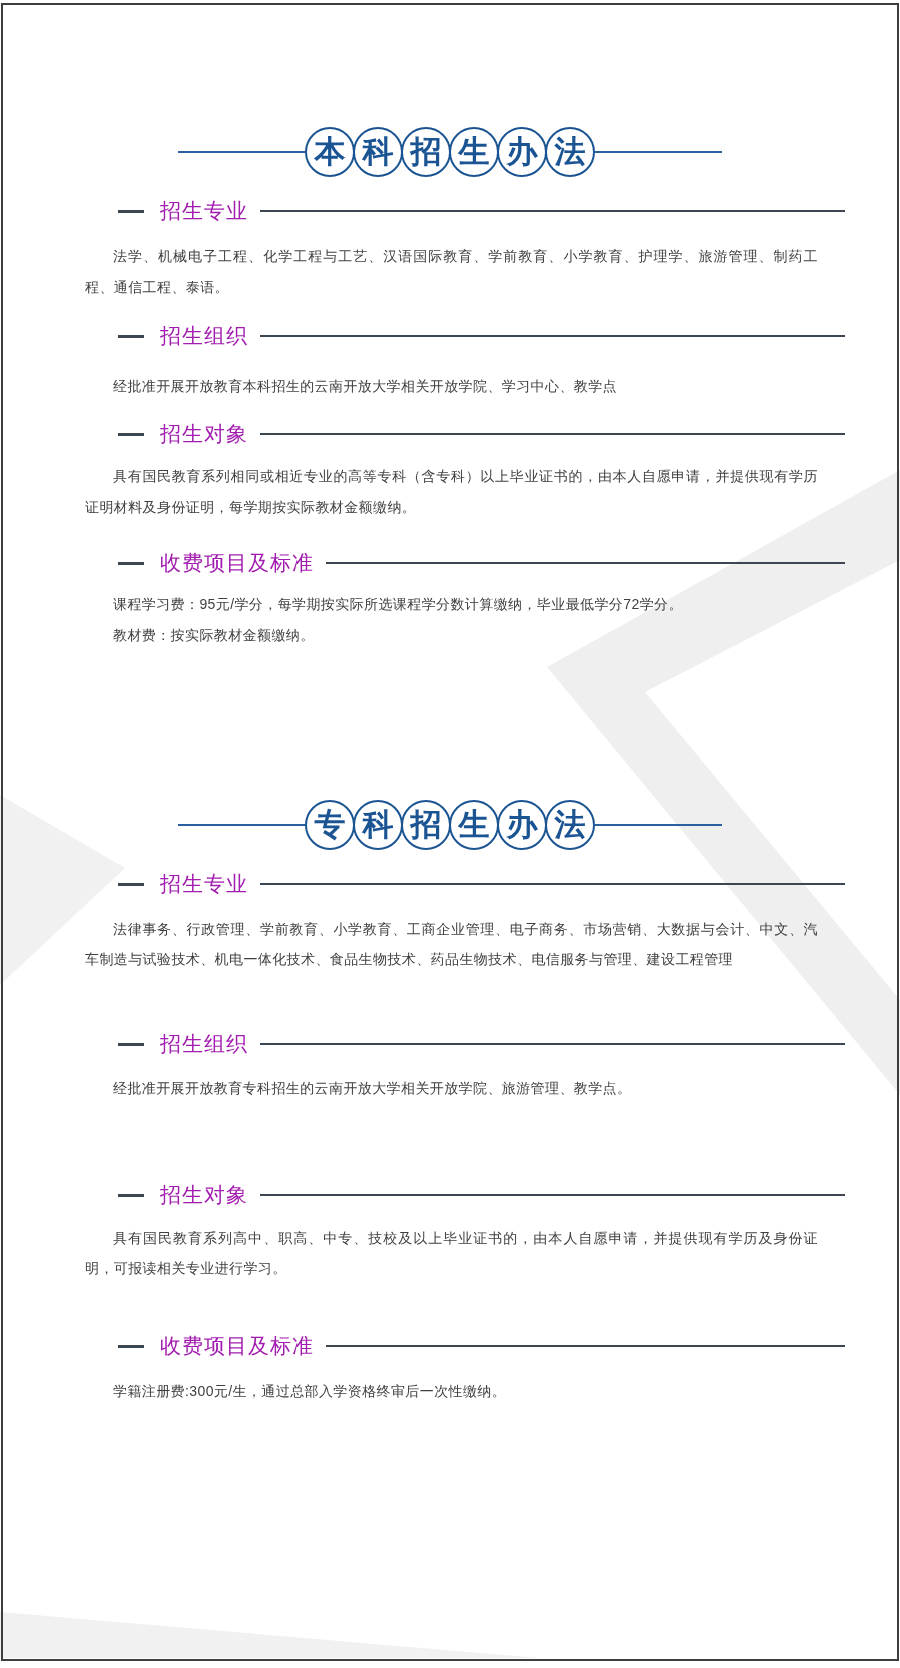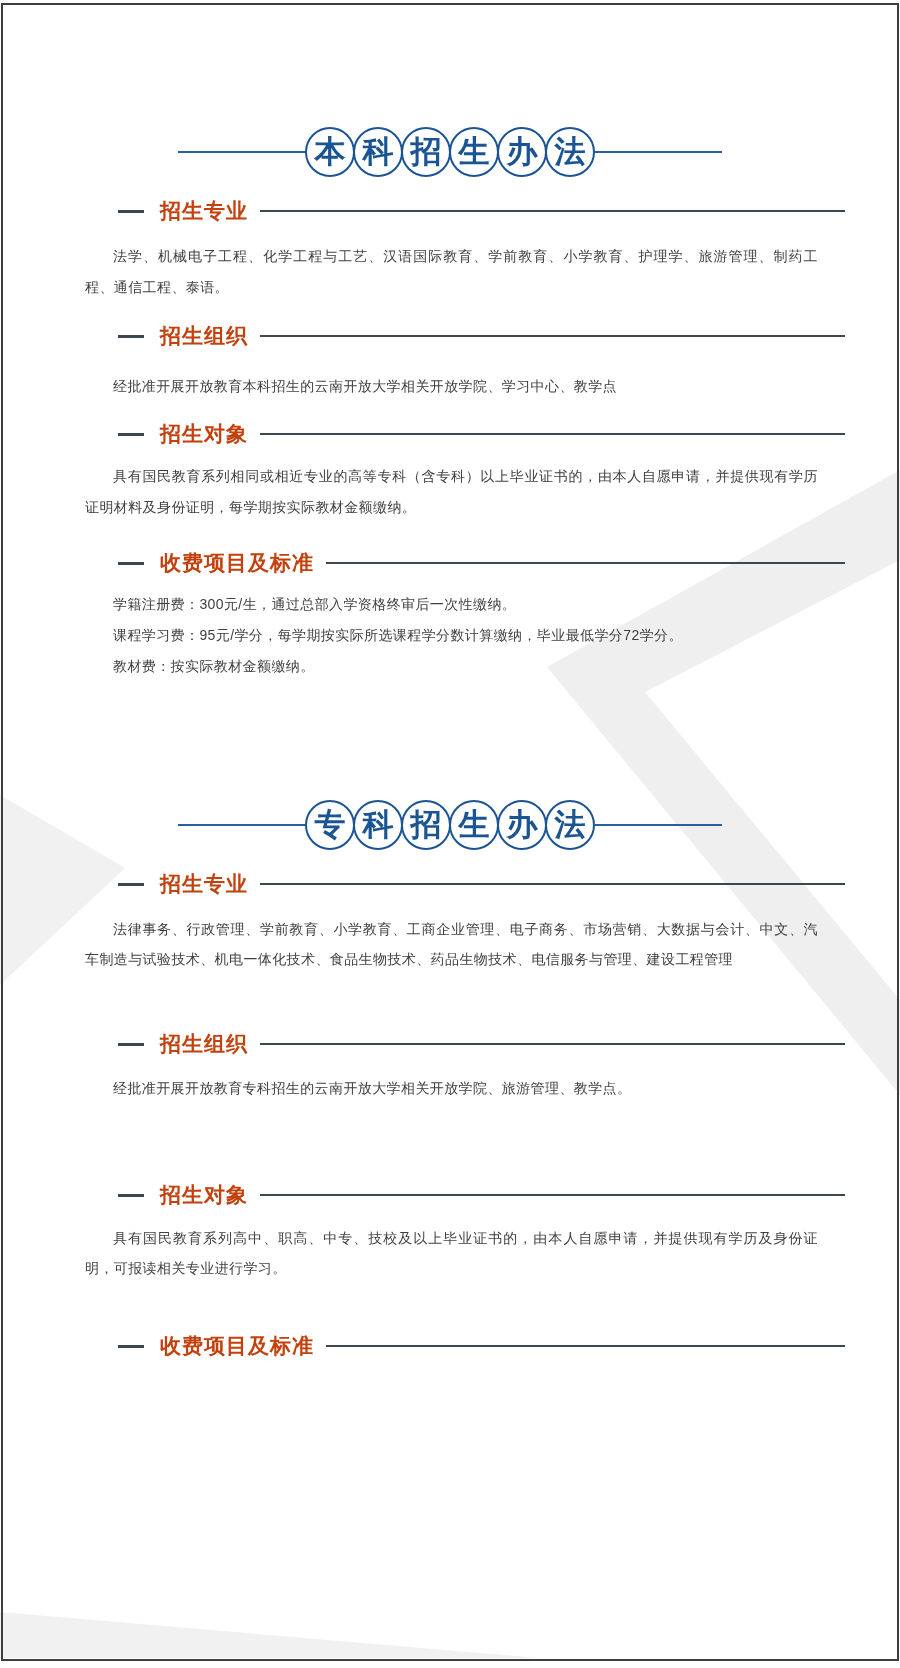--- a/index.html
+++ b/index.html
@@ -30,21 +30,21 @@
   }
   #title-a{top:127px;}
   #title-b{top:800px;}
 
   
   .sub-heading{
     position:absolute;left:118px;right:55px;display:flex;align-items:center;
   }
   .sub-heading .dash{width:26px;height:3px;background:#3d4752;flex:0 0 auto;margin-right:16px;}
   .sub-heading .label{
-    font-size:21px;font-weight:bold;color:#c2410c;letter-spacing:1px;
+    font-size:21px;font-weight:normal;color:#a21caf;letter-spacing:1px;
     flex:0 0 auto;white-space:nowrap;
   }
   .sub-heading .rule{flex:1 1 auto;height:2px;background:#3d4752;margin-left:12px;}
 
   #h-a1{top:197px;}
   #h-a2{top:322px;}
   #h-a3{top:420px;}
   #h-a4{top:549px;}
   #h-b1{top:870px;}
   #h-b2{top:1030px;}
@@ -119,21 +119,20 @@
 <div class="body-block" id="p-a3">
   <p>具有国民教育系列相同或相近专业的高等专科（含专科）以上毕业证书的，由本人自愿申请，并提供现有学历证明材料及身份证明，每学期按实际教材金额缴纳。</p>
 </div>
 
 <div class="sub-heading" id="h-a4">
   <div class="dash"></div>
   <div class="label">收费项目及标准</div>
   <div class="rule"></div>
 </div>
 <div class="body-block" id="p-a4">
-  <p>学籍注册费：300元/生，通过总部入学资格终审后一次性缴纳。</p>
   <p>课程学习费：95元/学分，每学期按实际所选课程学分数计算缴纳，毕业最低学分72学分。</p>
   <p>教材费：按实际教材金额缴纳。</p>
 </div>
 
 <div class="big-title" id="title-b">
   <div class="tline"></div>
   <div class="circles">
       <span class="circle">专</span>
       <span class="circle">科</span>
       <span class="circle">招</span>
@@ -170,13 +169,14 @@
 <div class="body-block lh30" id="p-b3">
   <p>具有国民教育系列高中、职高、中专、技校及以上毕业证书的，由本人自愿申请，并提供现有学历及身份证明，可报读相关专业进行学习。</p>
 </div>
 
 <div class="sub-heading" id="h-b4">
   <div class="dash"></div>
   <div class="label">收费项目及标准</div>
   <div class="rule"></div>
 </div>
 <div class="body-block lh30" id="p-b4">
+  <p>学籍注册费:300元/生，通过总部入学资格终审后一次性缴纳。</p>
 </div>
 
 </body></html>

